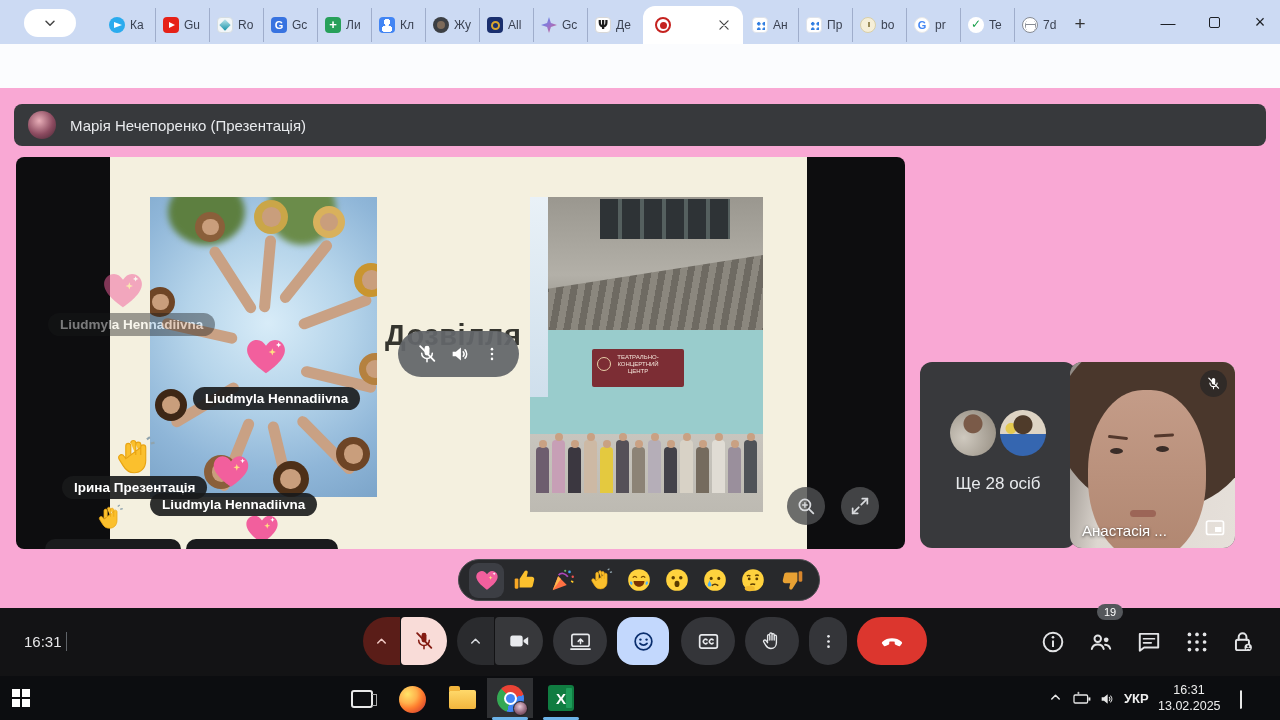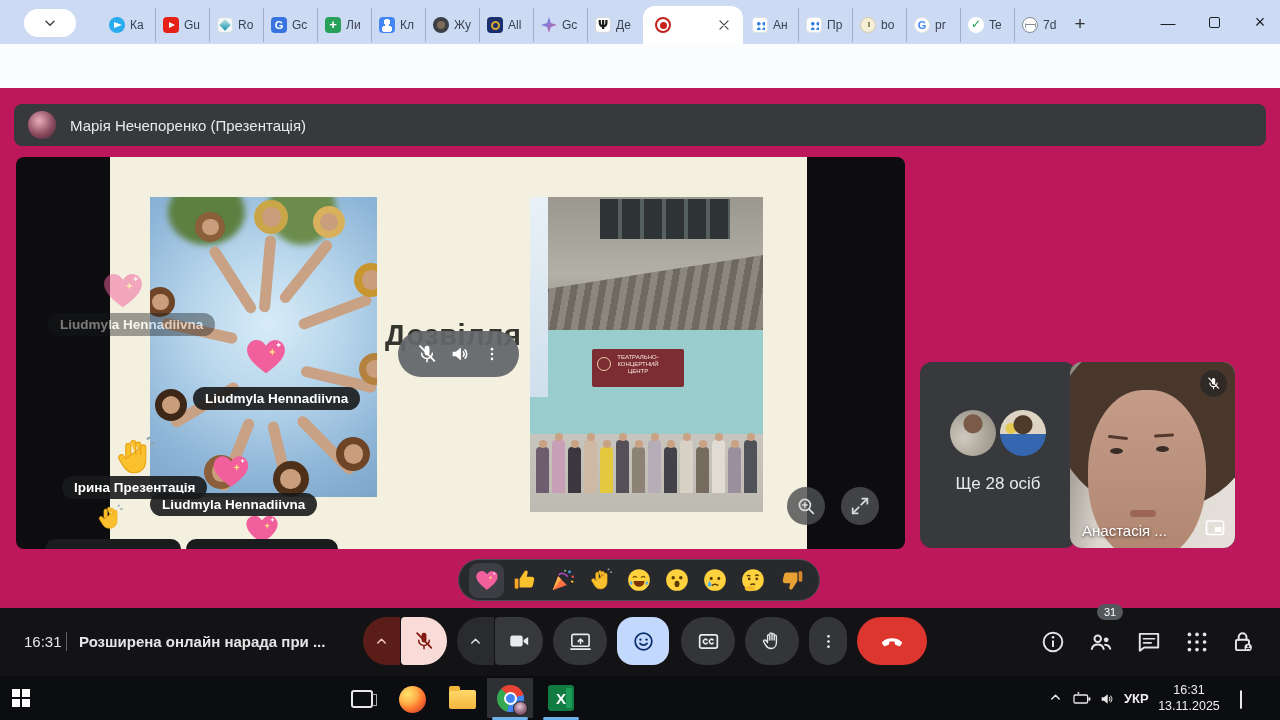--- a/index.html
+++ b/index.html
@@ -24,21 +24,21 @@
   #omnibox{position:absolute;left:120px;top:50px;width:1040px;height:33px;background:#edf1f9;border-radius:17px;display:flex;align-items:center;padding:0 14px;gap:10px}
   .meetbadge{width:20px;height:20px;border-radius:50%;background:#1a73e8;display:flex;align-items:center;justify-content:center;color:#fff;flex:none}
   #urltext{font-size:14px;color:#1e2126;flex:1}
   .ic{display:inline-flex;align-items:center;justify-content:center}
   .ic svg{width:100%;height:100%;display:block}
 
   .toolic{position:absolute;top:52px;width:28px;height:28px;color:#41454c}
   #avatarbtn{position:absolute;left:1210px;top:50px;width:27px;height:27px;border-radius:50%;background:radial-gradient(circle at 45% 35%,#e9c9d8,#9d7186 60%,#5f4150)}
 
   
-  #meet{position:absolute;left:0;top:88px;width:1280px;height:588px;background:#be185d}
+  #meet{position:absolute;left:0;top:88px;width:1280px;height:588px;background:#f9a8d4}
   #banner{position:absolute;left:14px;top:16px;width:1252px;height:42px;background:#37393c;border-radius:8px;display:flex;align-items:center;gap:14px;padding:0 14px}
   #banner .bav{width:28px;height:28px;border-radius:50%;background:radial-gradient(circle at 40% 35%,#e8aeb8,#8c4b60 55%,#402430);flex:none}
   #banner .btxt{color:#e8eaed;font-size:15px}
 
   #stage{position:absolute;left:16px;top:69px;width:889px;height:392px;background:#0d0d0f;border-radius:8px;overflow:hidden}
   #slide{position:absolute;left:94px;top:0;width:697px;height:392px;background:#f4f0df}
   #slidetitle{position:absolute;left:275px;top:162px;font-size:29px;font-weight:bold;color:#35352f;letter-spacing:.5px}
 
   .photo{position:absolute;overflow:hidden;background:#9cc}
   #photoL{left:40px;top:40px;width:227px;height:300px}
@@ -653,21 +653,20 @@
               <path d="M7 20V11l4.6-7c.3-.5.8-.8 1.4-.8 1 0 1.7.9 1.5 1.9l-.9 3.9h4.8c1.4 0 2.4 1.3 2.1 2.7l-1.3 5.6c-.2 1-1.1 1.7-2.1 1.7H7z" fill="#e8a133"></path>
             </g>
           </svg>
         </span>
       </span>
     </div>
 
   <div id="ctlbar">
     <span id="ctltime">16:31</span>
     <span id="ctldiv"></span>
-    <span id="ctltitle">Розширена онлайн нарада при ...</span>
 
     <div class="grp" id="micgrp">
       <div class="seg s1">
           <span class="ic" style="width:15px;height:15px">
             <svg viewBox="0 0 24 24">
               <path d="M6 14.5l6-6 6 6" fill="none" stroke="currentColor" stroke-width="2.4" stroke-linecap="round" stroke-linejoin="round"></path>
             </svg>
           </span>
         </div>
       <div class="seg s2">
@@ -752,21 +751,21 @@
         </span>
       </div>
 
     <span class="rightic ic" style="left:1040px">
         <svg viewBox="0 0 24 24">
           <circle cx="12" cy="12" r="8.6" fill="none" stroke="currentColor" stroke-width="1.8"></circle>
           <rect x="11.1" y="10.6" width="1.8" height="6" fill="currentColor"></rect>
           <circle cx="12" cy="7.6" r="1.2" fill="currentColor"></circle>
         </svg>
       </span>
-    <span id="pplbadge">31</span>
+    <span id="pplbadge">19</span>
     <span class="rightic ic" style="left:1088px">
         <svg viewBox="0 0 24 24">
           <circle cx="9" cy="9" r="3" fill="none" stroke="currentColor" stroke-width="1.8"></circle>
           <path d="M3.5 18.5c.6-2.7 2.9-4.2 5.5-4.2s4.9 1.5 5.5 4.2" fill="none" stroke="currentColor" stroke-width="1.8" stroke-linecap="round" stroke-linejoin="round"></path>
           <circle cx="16.8" cy="10" r="2.2" fill="currentColor"></circle>
           <path d="M15.8 14.6c2.3.2 4.1 1.5 4.7 3.6" fill="none" stroke="currentColor" stroke-width="1.8" stroke-linecap="round" stroke-linejoin="round"></path>
         </svg>
       </span>
     <span class="rightic ic" style="left:1136px">
         <svg viewBox="0 0 24 24">
@@ -841,16 +840,16 @@
   <span class="trayic ic" style="left:1098px;width:18px;height:16px;top:15px">
       <svg viewBox="0 0 24 24">
         <path d="M4 9.5v5h3.5L13 19V5L7.5 9.5H4z" fill="currentColor"></path>
         <path d="M15.5 9.5a3.8 3.8 0 0 1 0 5" fill="none" stroke="currentColor" stroke-width="1.6" stroke-linecap="round" stroke-linejoin="round"></path>
         <path d="M17.5 7.5a6.5 6.5 0 0 1 0 9" fill="none" stroke="currentColor" stroke-width="1.6" stroke-linecap="round" stroke-linejoin="round"></path>
       </svg>
     </span>
   <span id="lang">УКР</span>
   <div id="clockbox">
     <div>16:31</div>
-    <div>13.11.2025</div>
+    <div>13.02.2025</div>
   </div>
   <span class="trayic" style="left:1240px;top:15px"><span class="notif"></span></span>
 </div>
 
 </body></html>

